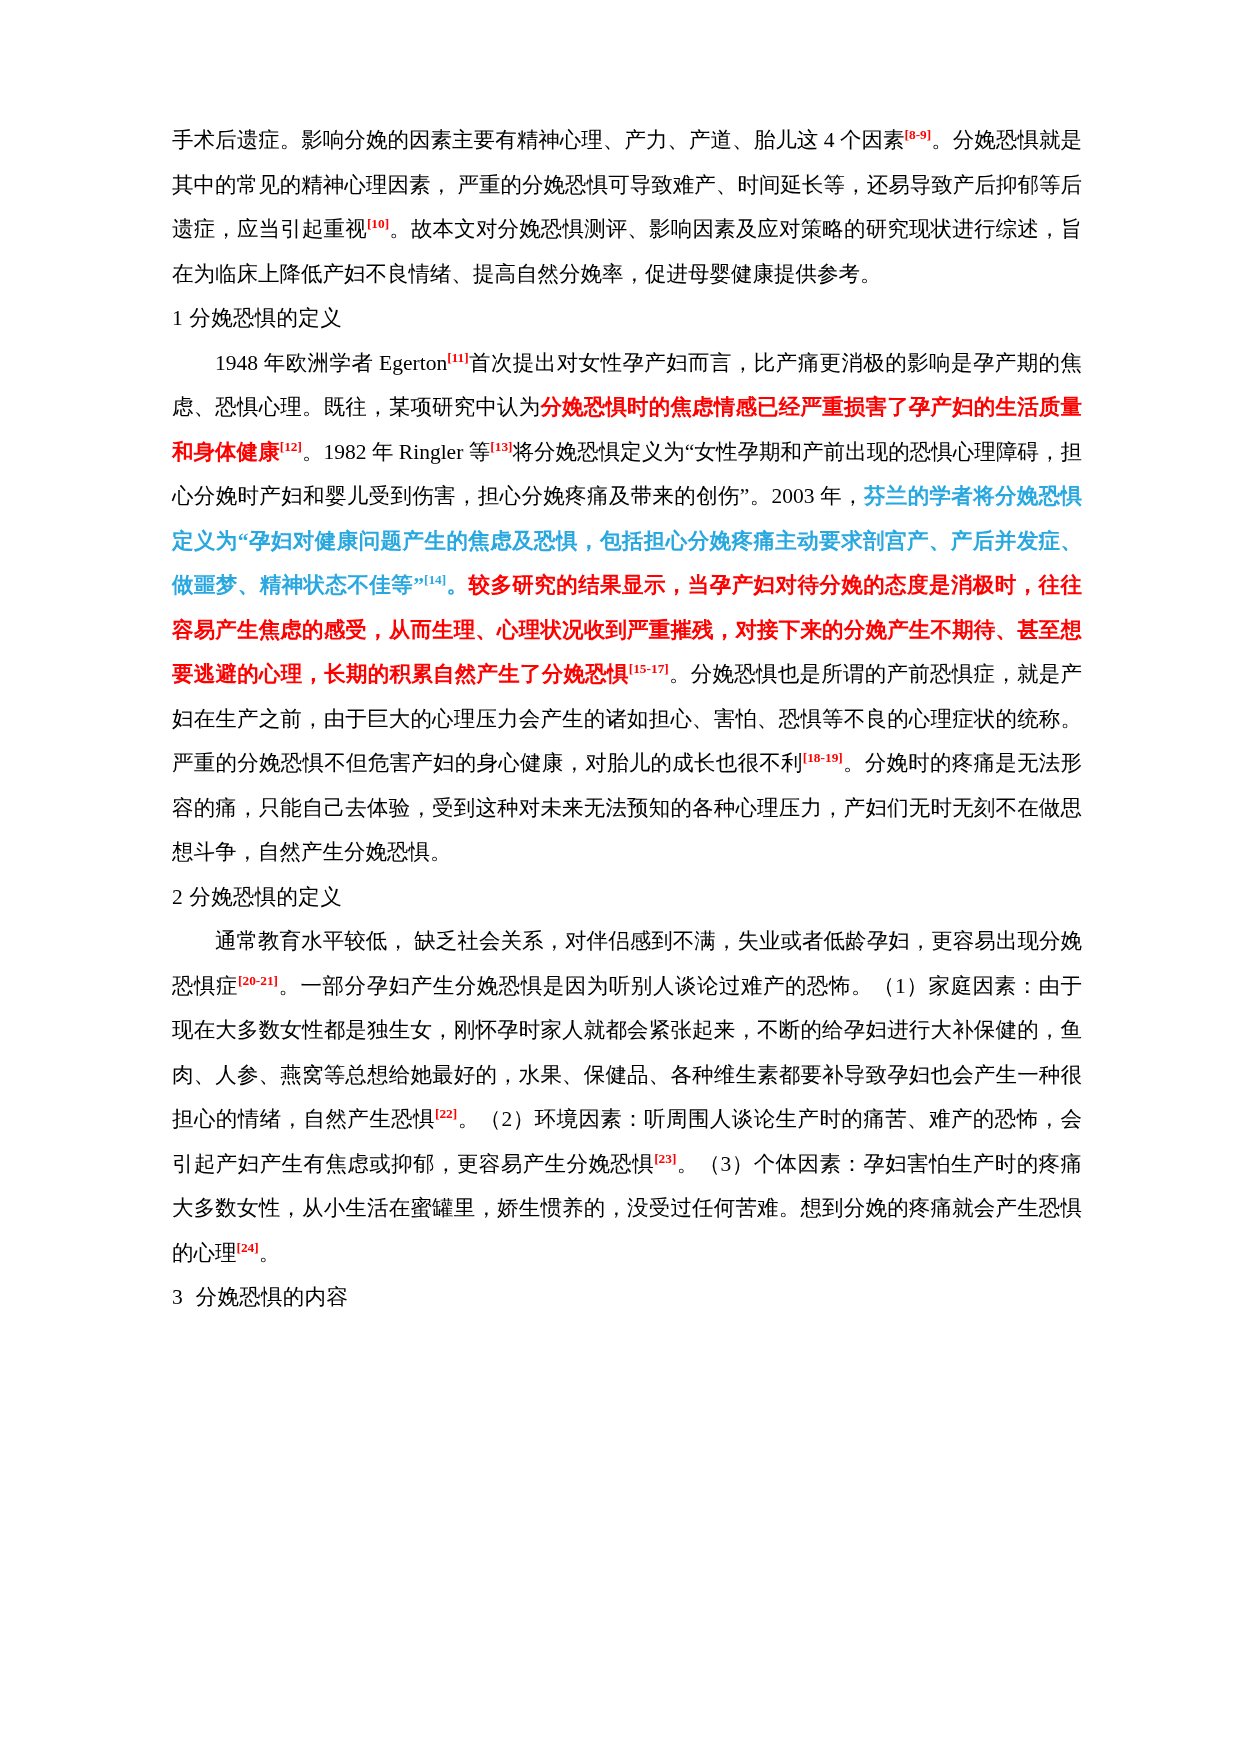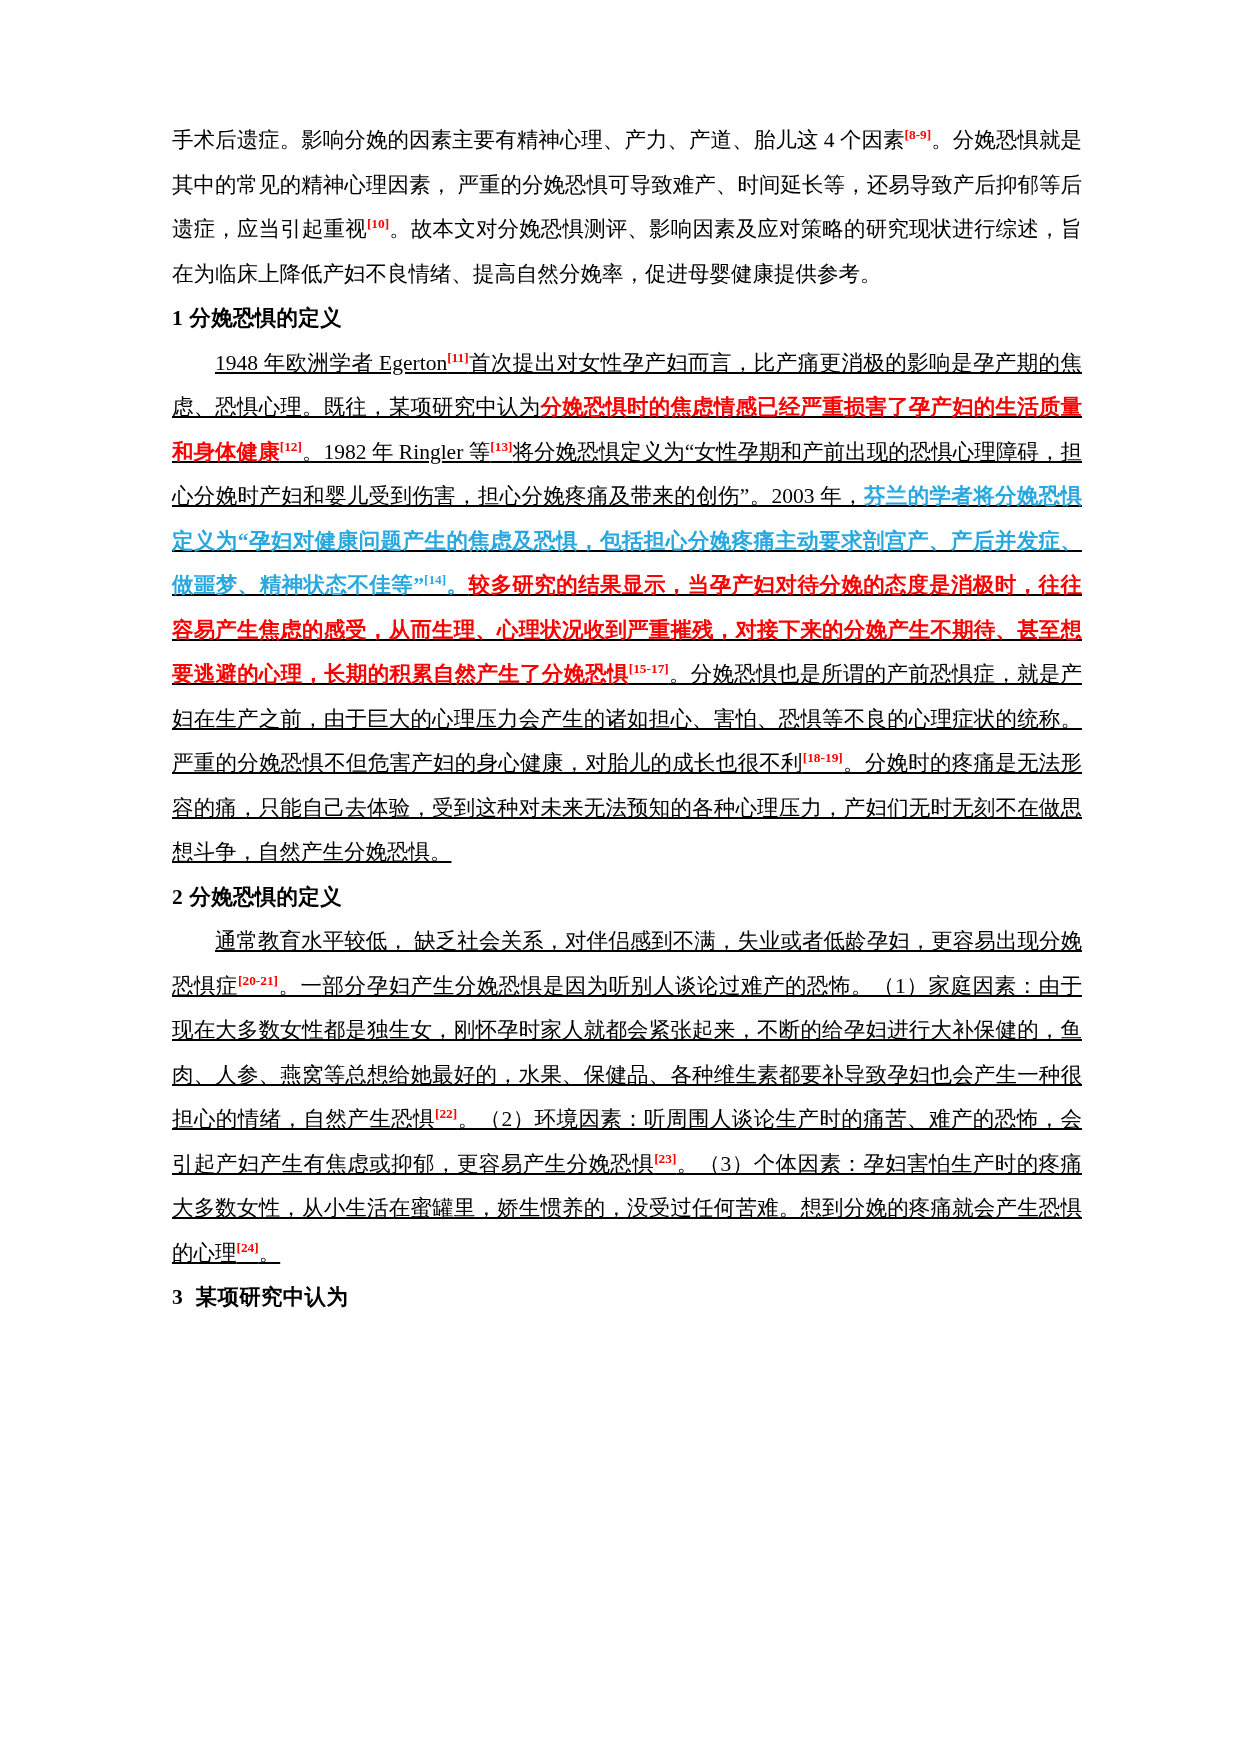--- a/index.html
+++ b/index.html
@@ -26,28 +26,27 @@
     text-justify: inter-ideograph;
     letter-spacing: 0px;
   }
   p.para {
     margin: 0;
     padding: 0;
     text-indent: 0;
   }
   p.para.indent {
     text-indent: 43px;
-    text-decoration: underline;
   }
   h2.heading {
     margin: 0;
     padding: 0;
     font-size: 21.5px;
     line-height: 44.5px;
-    font-weight: bold;
+    font-weight: normal;
     color: #000000;
     font-family: "Liberation Sans", "DejaVu Sans", sans-serif;
     letter-spacing: 0.3px;
   }
   h2.heading .num {
     font-family: "Liberation Serif", "DejaVu Serif", serif;
   }
   .red {
     color: #ff0000;
     font-weight: bold;
@@ -84,17 +83,17 @@
     <p class="para"><span>手术后遗症。影响分娩的因素主要有精神心理、产力、产道、胎儿这 4 个因素</span><sup class="ref">[8-9]</sup><span>。分娩恐惧就是其中的常见的精神心理因素， 严重的分娩恐惧可导致难产、时间延长等，还易导致产后抑郁等后遗症，应当引起重视</span><sup class="ref">[10]</sup><span>。故本文对分娩恐惧测评、影响因素及应对策略的研究现状进行综述，旨在为临床上降低产妇不良情绪、提高自然分娩率，促进母婴健康提供参考。</span></p>
 
     <h2 class="heading"><span class="num">1</span>&nbsp;<span>分娩恐惧的定义</span></h2>
 
     <p class="para indent"><span class="latin">1948 年欧洲学者 Egerton</span><sup class="ref">[11]</sup><span>首次提出对女性孕产妇而言，比产痛更消极的影响是孕产期的焦虑、恐惧心理。既往，某项研究中认为</span><span class="red">分娩恐惧时的焦虑情感已经严重损害了孕产妇的生活质量和身体健康</span><sup class="ref">[12]</sup><span>。1982 年 Ringler 等</span><sup class="ref">[13]</sup><span>将分娩恐惧定义为“女性孕期和产前出现的恐惧心理障碍，担心分娩时产妇和婴儿受到伤害，担心分娩疼痛及带来的创伤”。2003 年，</span><span class="blue">芬兰的学者将分娩恐惧定义为“孕妇对健康问题产生的焦虑及恐惧，包括担心分娩疼痛主动要求剖宫产、产后并发症、做噩梦、精神状态不佳等”</span><sup class="ref-blue">[14]</sup><span class="blue">。</span><span class="red">较多研究的结果显示，当孕产妇对待分娩的态度是消极时，往往容易产生焦虑的感受，从而生理、心理状况收到严重摧残，对接下来的分娩产生不期待、甚至想要逃避的心理，长期的积累自然产生了分娩恐惧</span><sup class="ref">[15-17]</sup><span>。分娩恐惧也是所谓的产前恐惧症，就是产妇在生产之前，由于巨大的心理压力会产生的诸如担心、害怕、恐惧等不良的心理症状的统称。严重的分娩恐惧不但危害产妇的身心健康，对胎儿的成长也很不利</span><sup class="ref">[18-19]</sup><span>。分娩时的疼痛是无法形容的痛，只能自己去体验，受到这种对未来无法预知的各种心理压力，产妇们无时无刻不在做思想斗争，自然产生分娩恐惧。</span></p>
 
     <h2 class="heading"><span class="num">2</span>&nbsp;<span>分娩恐惧的定义</span></h2>
 
     <p class="para indent"><span>通常教育水平较低， 缺乏社会关系，对伴侣感到不满，失业或者低龄孕妇，更容易出现分娩恐惧症</span><sup class="ref">[20-21]</sup><span>。一部分孕妇产生分娩恐惧是因为听别人谈论过难产的恐怖。（1）家庭因素：由于现在大多数女性都是独生女，刚怀孕时家人就都会紧张起来，不断的给孕妇进行大补保健的，鱼肉、人参、燕窝等总想给她最好的，水果、保健品、各种维生素都要补导致孕妇也会产生一种很担心的情绪，自然产生恐惧</span><sup class="ref">[22]</sup><span>。（2）环境因素：听周围人谈论生产时的痛苦、难产的恐怖，会引起产妇产生有焦虑或抑郁，更容易产生分娩恐惧</span><sup class="ref">[23]</sup><span>。（3）个体因素：孕妇害怕生产时的疼痛大多数女性，从小生活在蜜罐里，娇生惯养的，没受过任何苦难。想到分娩的疼痛就会产生恐惧的心理</span><sup class="ref">[24]</sup><span>。</span></p>
 
-    <h2 class="heading"><span class="num">3</span>&nbsp;&nbsp;<span>某项研究中认为</span></h2>
+    <h2 class="heading"><span class="num">3</span>&nbsp;&nbsp;<span>分娩恐惧的内容</span></h2>
 
 
   </div>
 </div>
 
 </body></html>

